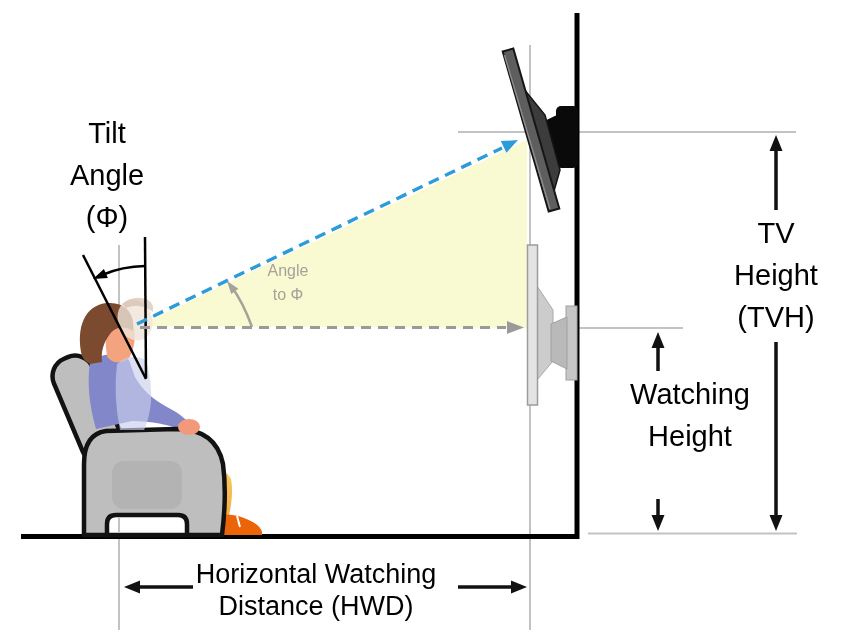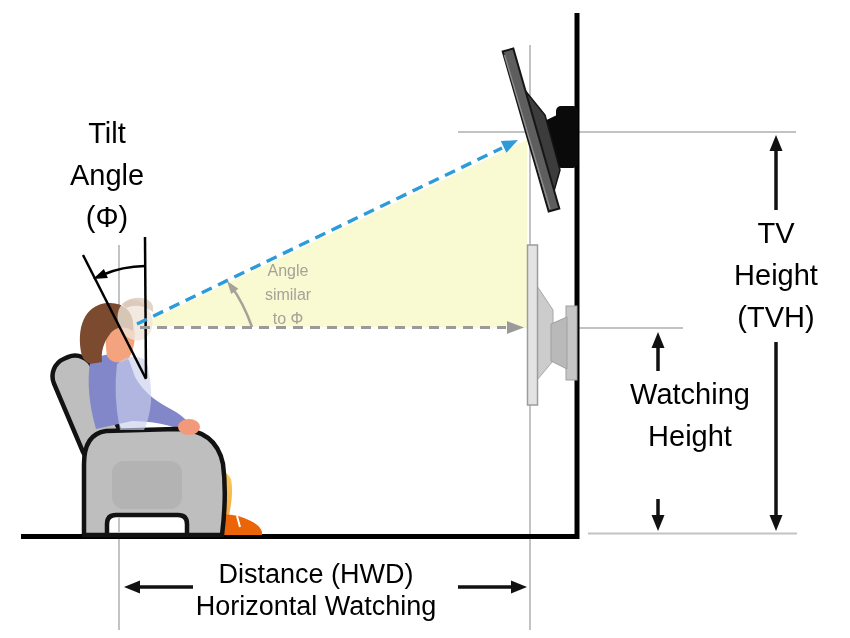--- a/index.html
+++ b/index.html
@@ -136,33 +136,32 @@
 </svg>
 
 <div class="lbl lbl-big" style="left:27px;top:112px;width:160px;">
   <div>Tilt</div>
   <div>Angle</div>
   <div>(Φ)</div>
 </div>
 
 <div class="lbl lbl-gray" style="left:228px;top:259px;width:120px;">
   <div>Angle</div>
-  <div>similar</div>
   <div>to Φ</div>
 </div>
 
 <div class="lbl lbl-big" style="left:696px;top:212px;width:160px;">
   <div>TV</div>
   <div>Height</div>
   <div>(TVH)</div>
 </div>
 
 <div class="lbl lbl-big" style="left:605px;top:373px;width:170px;">
   <div>Watching</div>
   <div>Height</div>
 </div>
 
 <div class="lbl lbl-hwd" style="left:166px;top:558px;width:300px;">
+  <div>Horizontal Watching</div>
   <div>Distance (HWD)</div>
-  <div>Horizontal Watching</div>
 </div>
 
 </div>
 
 </body></html>

